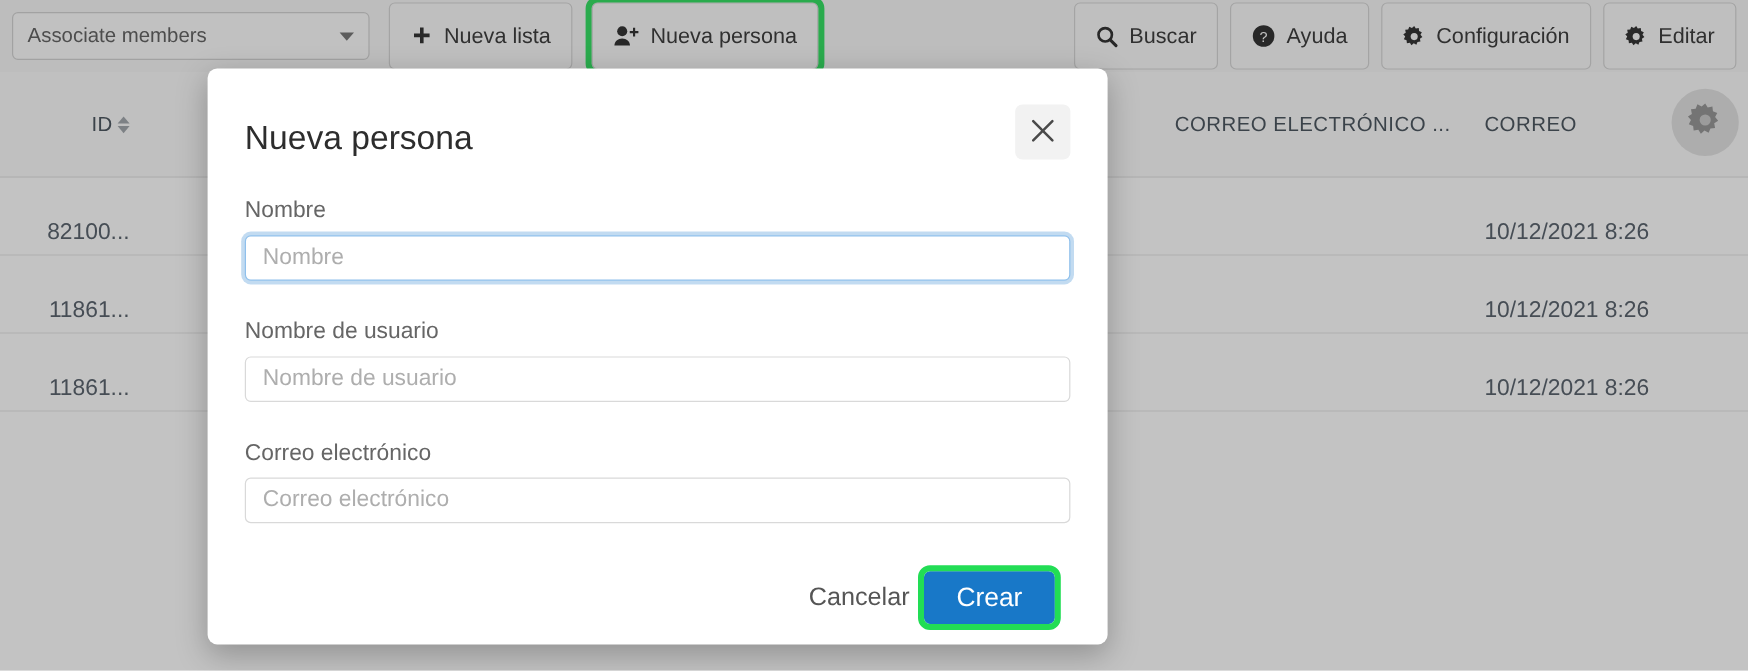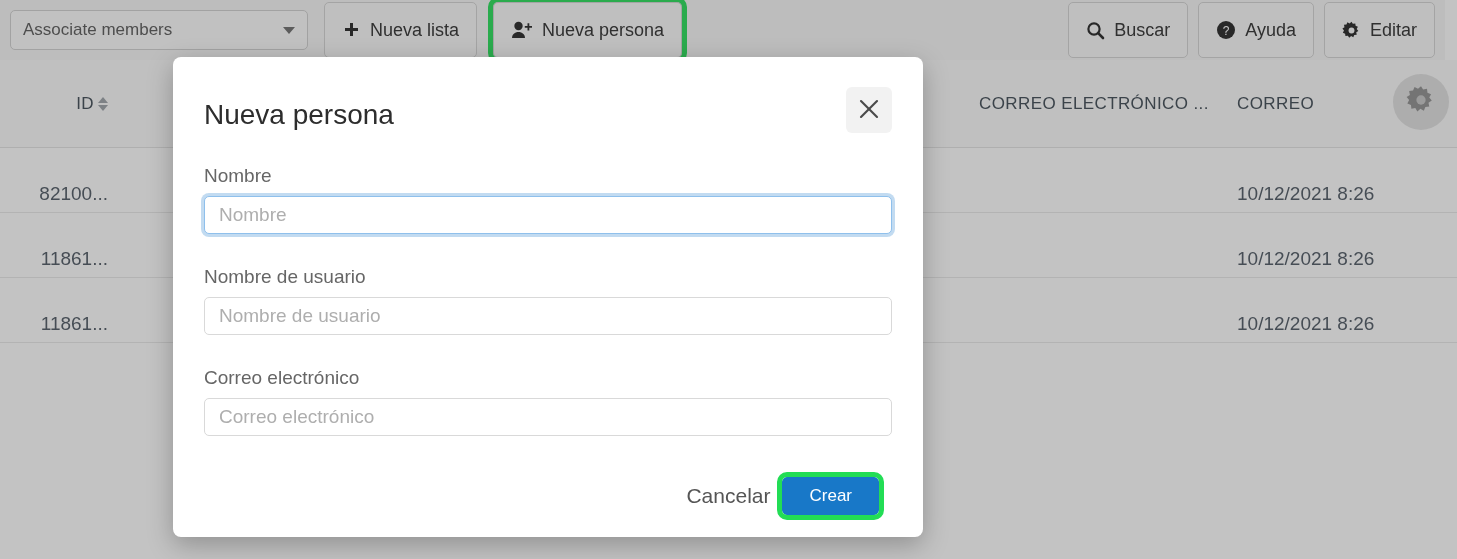--- a/index.html
+++ b/index.html
@@ -20,21 +20,21 @@
 
   
   .bg-layer {
     position: absolute;
     inset: 0;
     background: #ffffff;
   }
 
   .toolbar {
     position: absolute;
-    top: 0; left: 0; right: 12px;
+    top: 0; left: 0; right: 0;
     height: 60px;
     background: #f7f7f7;
     display: flex;
     align-items: center;
     padding: 0 10px;
   }
 
   .tb-left { display: flex; align-items: center; gap: 16px; }
   .tb-right { display: flex; align-items: center; gap: 10px; margin-left: auto; }
 
@@ -240,21 +240,21 @@
     color: #555;
     cursor: pointer;
     padding: 8px 12px;
     font-family: "Liberation Sans", sans-serif;
   }
   .btn-primary {
     background: #1878c8;
     border: 1px solid #1878c8;
     border-radius: 5px;
     color: #ffffff;
-    font-size: 17px;
+    font-size: 22px;
     padding: 8px 26px;
     cursor: pointer;
     font-family: "Liberation Sans", sans-serif;
   }
   .btn-primary.highlighted {
     outline: 5px solid var(--hl, #22dd55);
     outline-offset: 0px;
   }
 </style>
 </head>
@@ -308,20 +308,29 @@
         <div class="tbtn">
           <span class="ic">
             <svg width="20" height="20" viewBox="0 0 20 20">
               <circle cx="10" cy="10" r="9" fill="#1f1f1f"></circle>
               <text x="10" y="14.6" font-size="12" font-family="Liberation Sans, sans-serif" fill="#ffffff" text-anchor="middle">?</text>
             </svg>
           </span>
           <span>Ayuda</span>
         </div>
 
+        <div class="tbtn">
+          <span class="ic">
+            <svg width="19" height="19" viewBox="0 0 20 20">
+              <path d="M10 0.8l1.4 2.2 2.6-.5.3 2.6 2.4 1-1.2 2.3 1.7 2-2.2 1.4.5 2.6-2.6.3-1 2.4-2.3-1.2-2 1.7-1.4-2.2-2.6.5-.3-2.6-2.4-1 1.2-2.3-1.7-2 2.2-1.4-.5-2.6 2.6-.3 1-2.4 2.3 1.2z" fill="#1f1f1f"></path>
+              <circle cx="10" cy="10" r="3.1" fill="#fafafa"></circle>
+            </svg>
+          </span>
+          <span>Configuración</span>
+        </div>
 
         <div class="tbtn">
           <span class="ic">
             <svg width="19" height="19" viewBox="0 0 20 20">
               <path d="M10 0.8l1.4 2.2 2.6-.5.3 2.6 2.4 1-1.2 2.3 1.7 2-2.2 1.4.5 2.6-2.6.3-1 2.4-2.3-1.2-2 1.7-1.4-2.2-2.6.5-.3-2.6-2.4-1 1.2-2.3-1.7-2 2.2-1.4-.5-2.6 2.6-.3 1-2.4 2.3 1.2z" fill="#1f1f1f"></path>
               <circle cx="10" cy="10" r="3.1" fill="#fafafa"></circle>
             </svg>
           </span>
           <span>Editar</span>
         </div>

